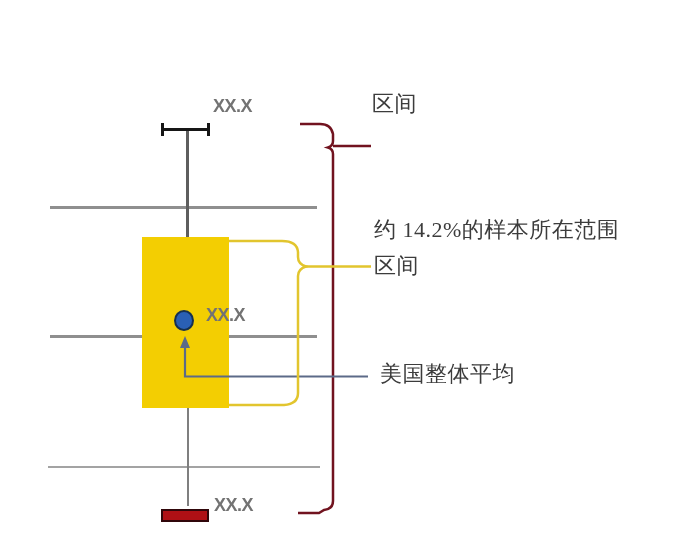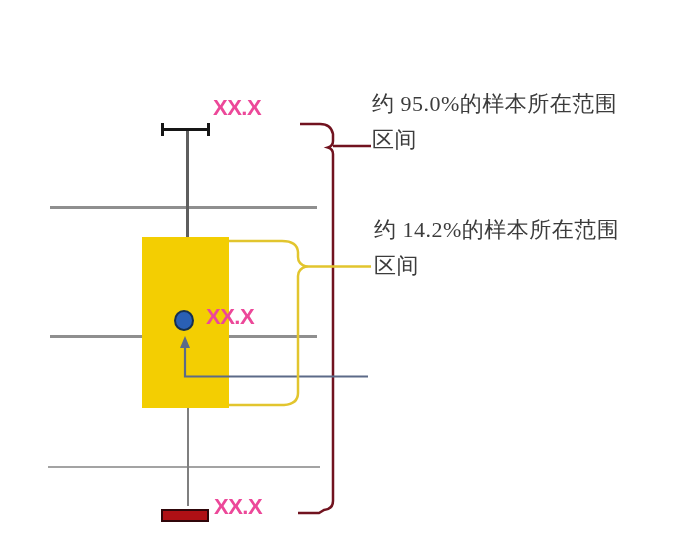--- a/index.html
+++ b/index.html
@@ -27,22 +27,22 @@
   .range-box{position:absolute;left:142px;top:237px;width:87px;height:171px;background:#F3CE02;}
   
   .mean-dot{position:absolute;left:174px;top:310px;width:20px;height:21px;
     background:#2A60B5;border:2px solid #16304F;border-radius:50%;box-sizing:border-box;}
   
   .bottom-marker{position:absolute;left:161px;top:509px;width:48px;height:13px;
     background:#AF1015;border:2px solid #30060A;box-sizing:border-box;}
   
   .value-label{
     position:absolute;
-    font-weight:700;font-size:22px;letter-spacing:-0.5px;
-    color:#ec4899;white-space:nowrap;line-height:1;
+    font-weight:700;font-size:18px;letter-spacing:-0.5px;
+    color:#737373;white-space:nowrap;line-height:1;
   }
   .value-top{left:213px;top:97px;}
   .value-mean{left:206px;top:306px;}
   .value-bottom{left:214px;top:496px;}
   
   .annotation{
     position:absolute;
     font-family:"Liberation Serif", serif;
     font-size:22px;color:#3C3C3C;
     line-height:36px;white-space:nowrap;letter-spacing:0.5px;
@@ -85,21 +85,21 @@
 
   <div class="mean-dot"></div>
 
   <div class="bottom-marker"></div>
 
   <div class="value-label value-top">XX.X</div>
   <div class="value-label value-mean">XX.X</div>
   <div class="value-label value-bottom">XX.X</div>
 
   <div class="annotation ann-95">
-    <div>约 95.0%的样本所在范围</div>
     <div>区间</div>
   </div>
   <div class="annotation ann-66">
     <div>约 14.2%的样本所在范围</div>
     <div>区间</div>
   </div>
+  <div class="annotation ann-us">美国整体平均</div>
 
 </div>
 
 </body></html>

